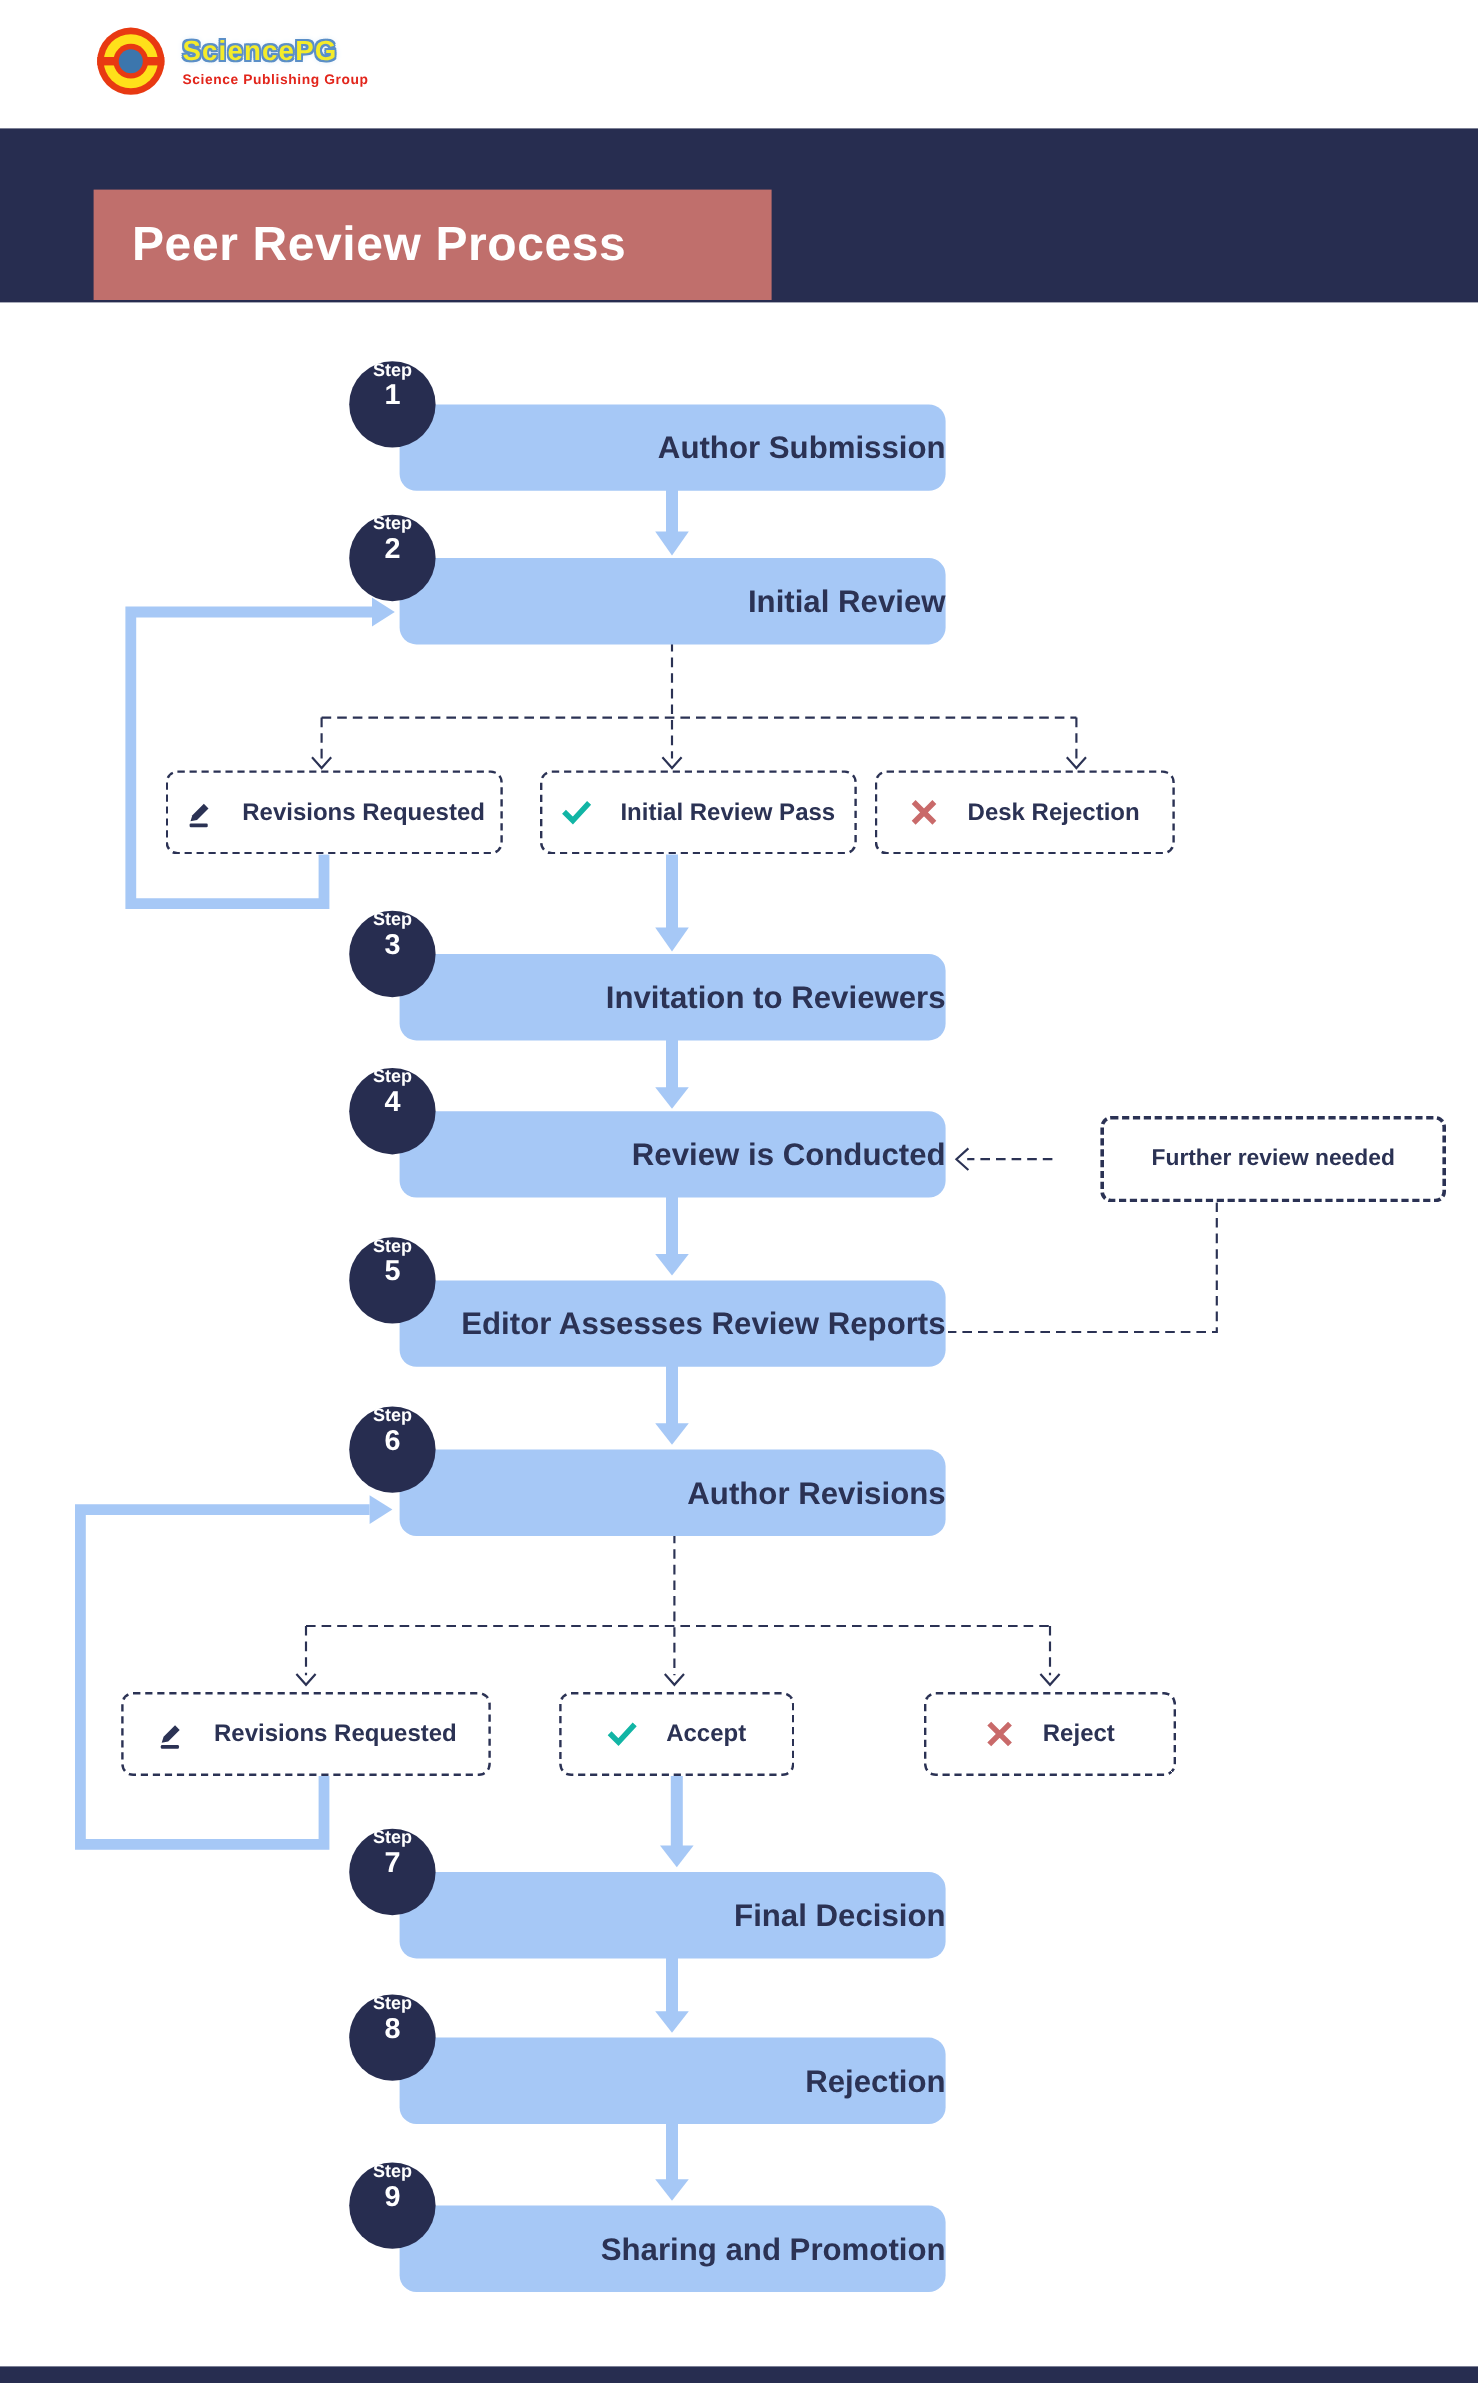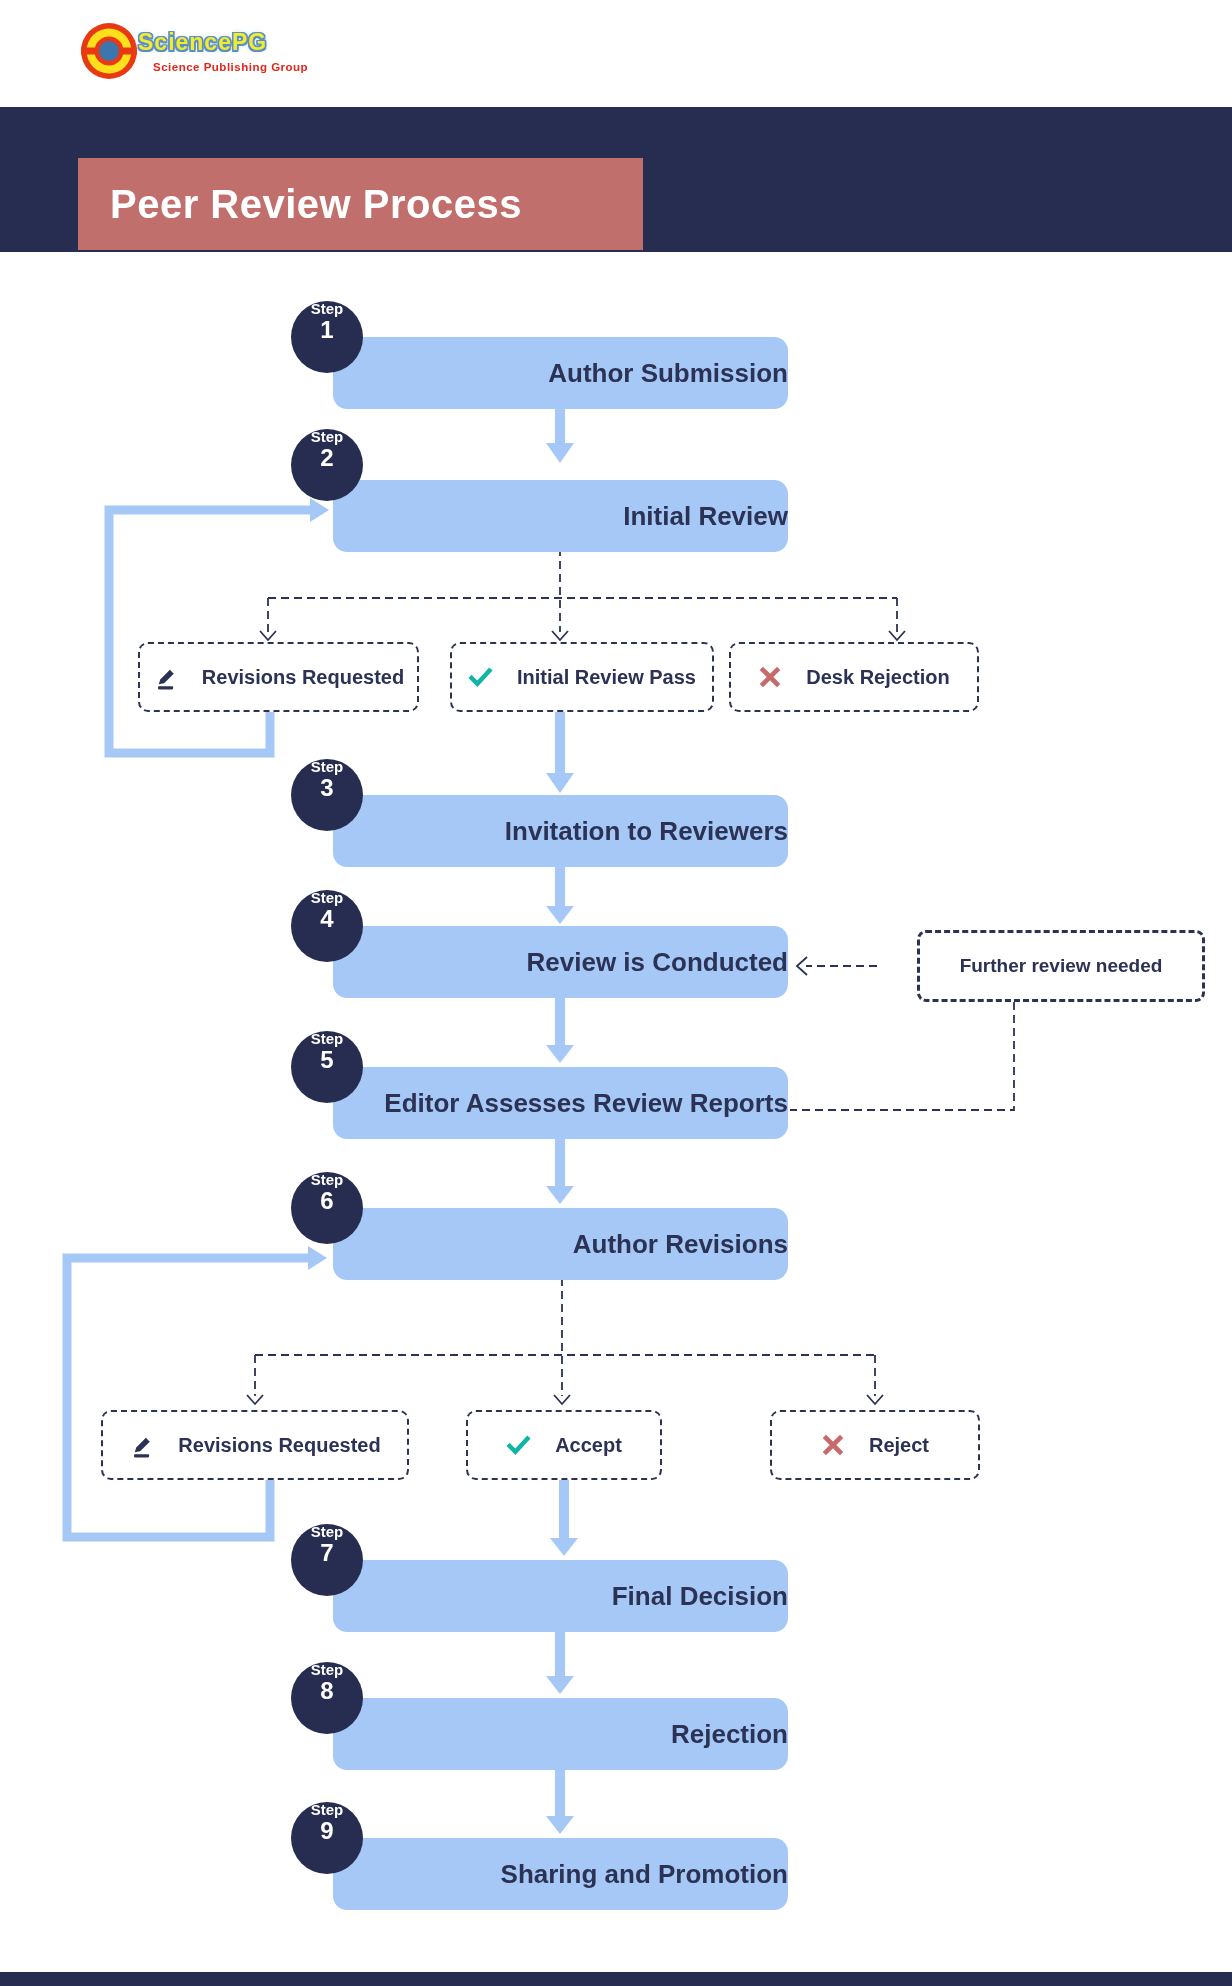--- a/index.html
+++ b/index.html
@@ -1,29 +1,29 @@
 <!DOCTYPE html>
 <html><head>
 <meta charset="utf-8">
 <style>
   html,body{margin:0;padding:0;background:#ffffff;}
   #canvas{
     position:relative;width:1232px;height:1986px;overflow:hidden;
     font-family:"Liberation Sans", "DejaVu Sans", sans-serif;background:#ffffff;
   }
   
-  .logo-wrap{position:absolute;left:80px;top:22px;display:flex;align-items:center;}
+  .logo-wrap{position:absolute;left:80px;top:22px;display:flex;align-items:center;gap:14px;}
   .logo-text{display:flex;flex-direction:column;justify-content:center;}
   .logo-name{
     font-size:23px;font-weight:800;letter-spacing:1px;color:#f4eb2a;
     text-shadow:-1.5px 0 #5b8fc7,1.5px 0 #5b8fc7,0 -1.5px #5b8fc7,0 1.5px #5b8fc7,
                 -1.5px -1.5px #5b8fc7,1.5px 1.5px #5b8fc7,-1.5px 1.5px #5b8fc7,1.5px -1.5px #5b8fc7,
                 0 0 6px #bcd6ee;
   }
-  .logo-tagline{font-size:11.5px;font-weight:700;color:#e2251b;margin-top:5px;letter-spacing:.5px;margin-left:15px;}
+  .logo-tagline{font-size:11.5px;font-weight:700;color:#e2251b;margin-top:5px;letter-spacing:.5px;}
   .navy-band{position:absolute;left:0;top:107px;width:1232px;height:145px;background:#272d50;}
   .title-box{
     position:absolute;left:78px;top:158px;width:565px;height:92px;background:#c06f6c;
     display:flex;align-items:center;
   }
   .title-box h1{margin:0 0 0 32px;font-size:40px;font-weight:800;color:#ffffff;letter-spacing:.5px;}
   .bottom-strip{position:absolute;left:0;top:1972px;width:1232px;height:14px;background:#272d50;}
   
   svg.connectors{position:absolute;left:0;top:0;z-index:1;}
   .stem{stroke:#a6c8f6;stroke-width:10;fill:none;}
@@ -190,21 +190,21 @@
     <span class="sc-num">8</span>
   </div>
   <div class="step-circle" style="left:291px;top:1802px">
     <span class="sc-label">Step</span>
     <span class="sc-num">9</span>
   </div>
 
   <div class="flow-box" style="left:333px;top:337px">
     <span>Author Submission</span>
   </div>
-  <div class="flow-box" style="left:333px;top:480px">
+  <div class="flow-box" style="left:333px;top:465px">
     <span>Initial Review</span>
   </div>
   <div class="flow-box" style="left:333px;top:795px">
     <span>Invitation to Reviewers</span>
   </div>
   <div class="flow-box" style="left:333px;top:926px">
     <span>Review is Conducted</span>
   </div>
   <div class="flow-box" style="left:333px;top:1067px">
     <span>Editor Assesses Review Reports</span>

